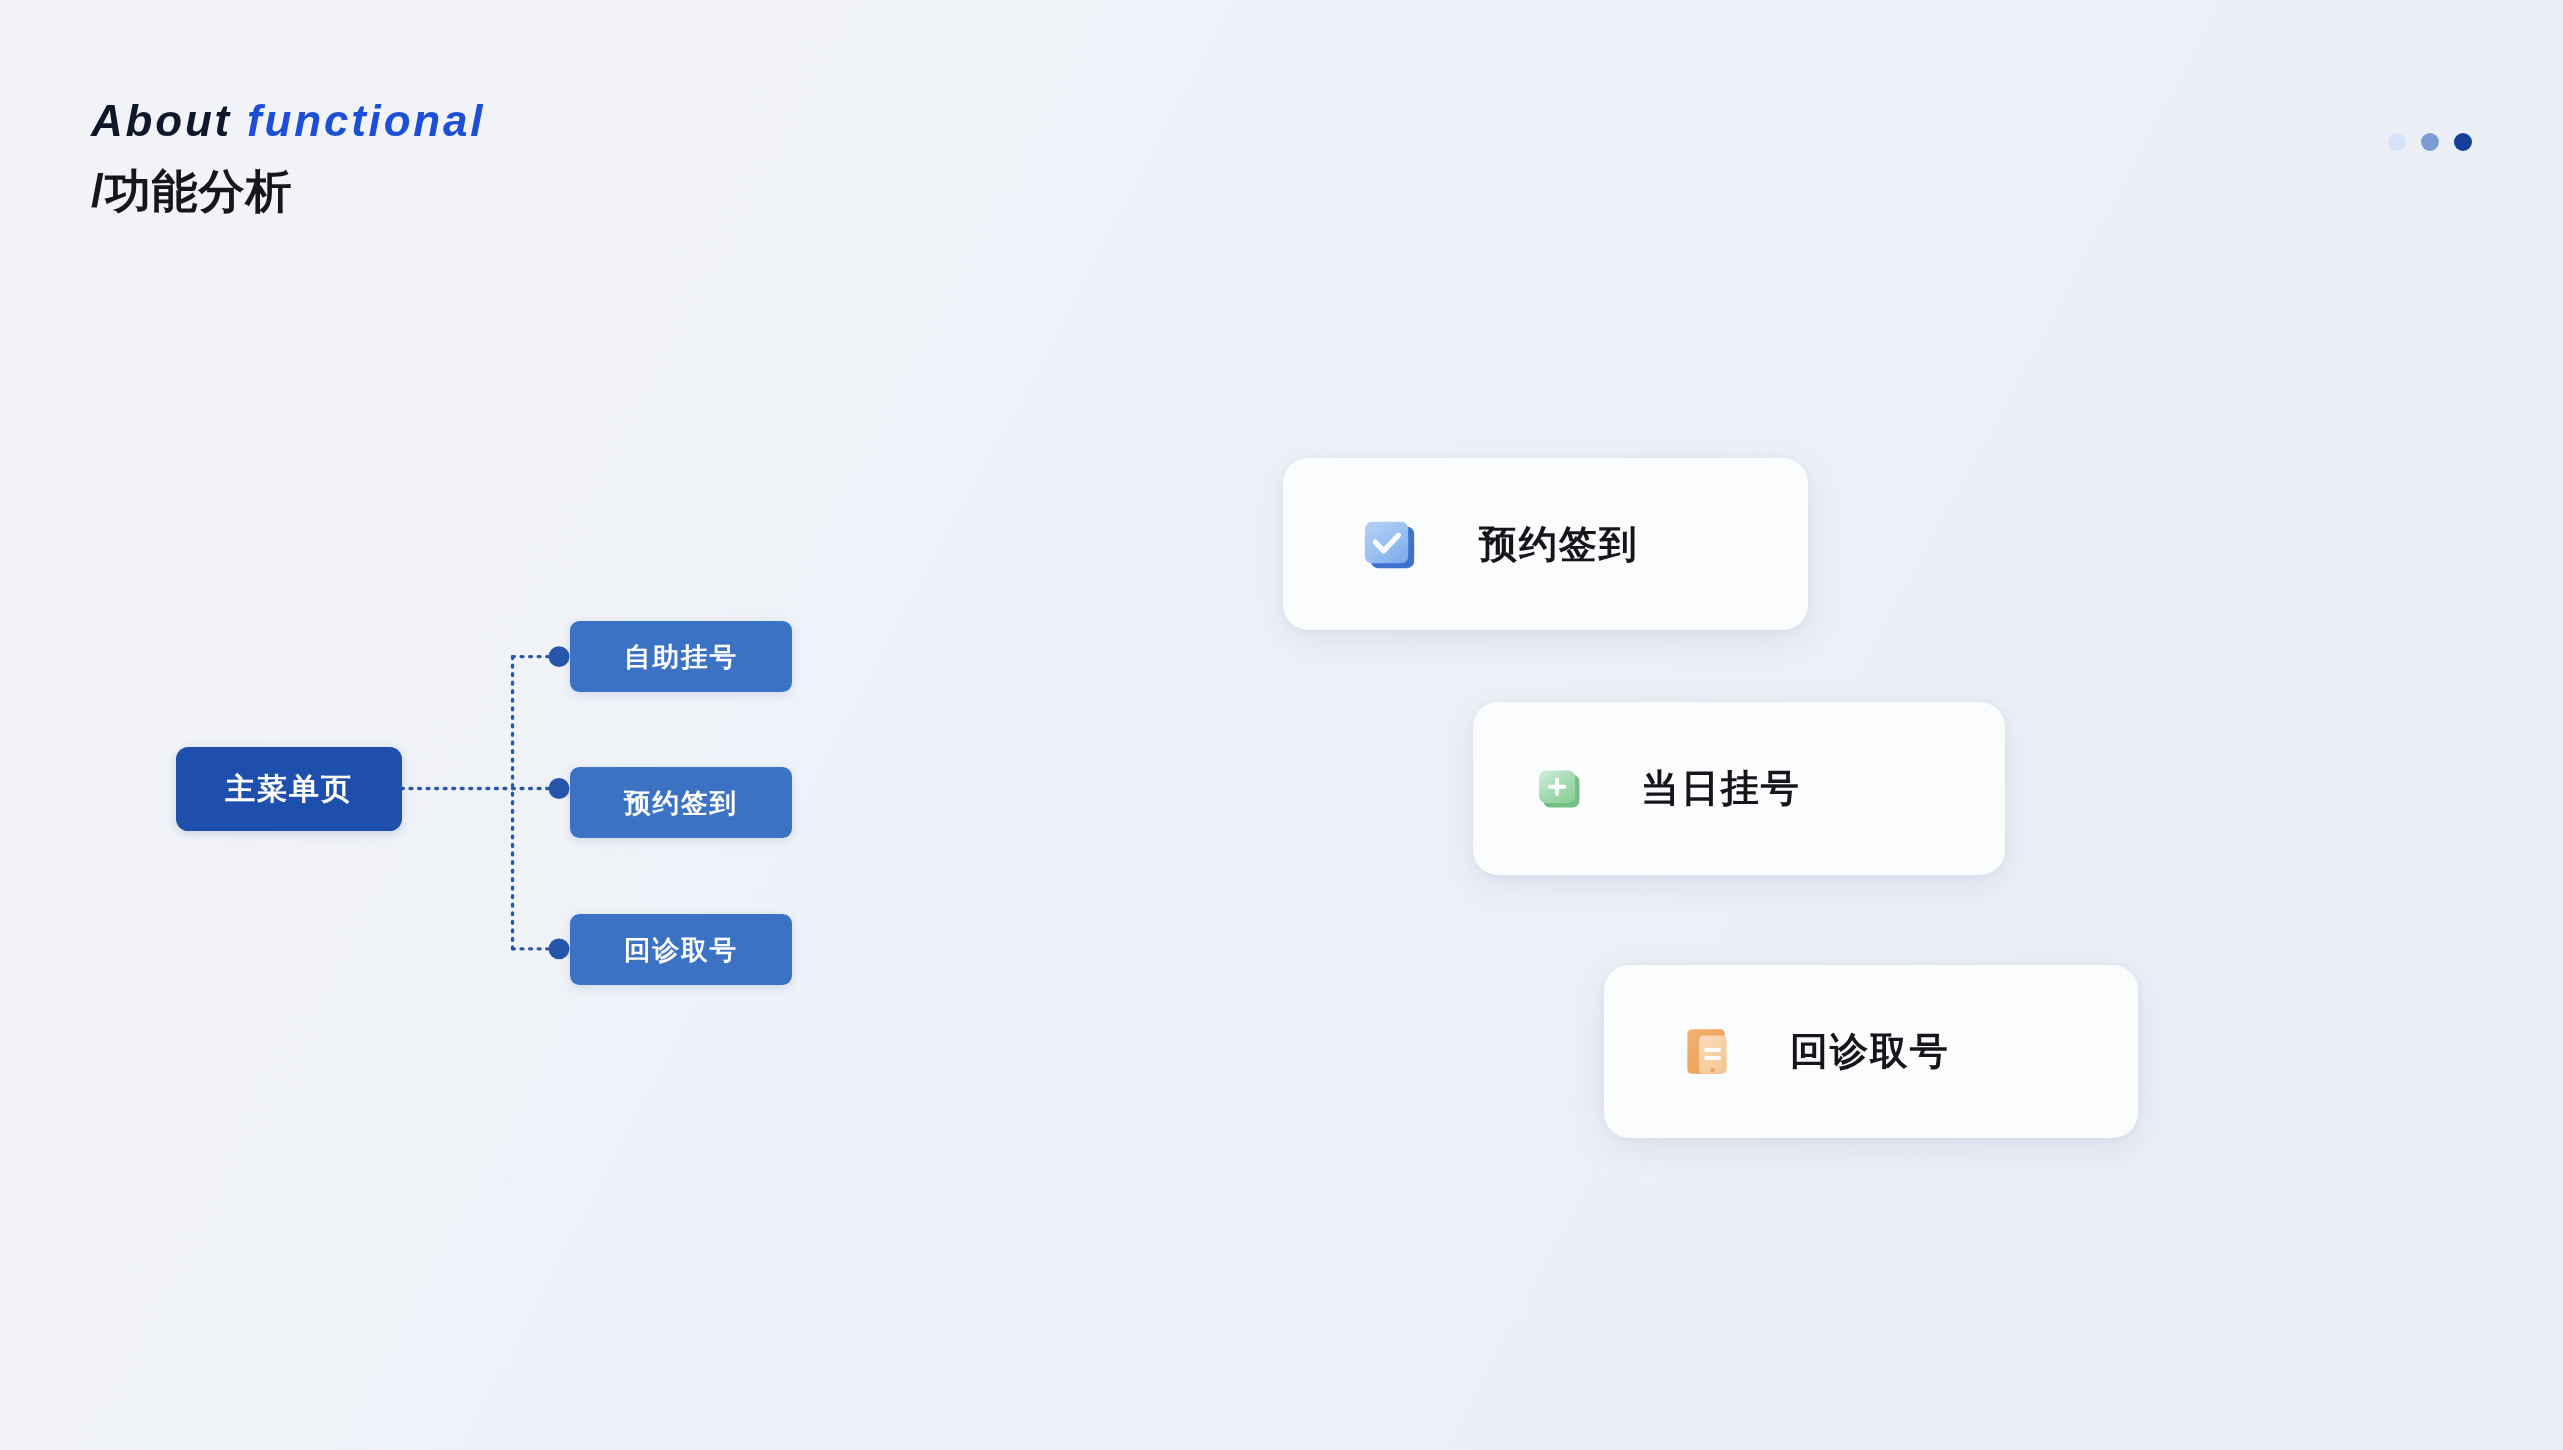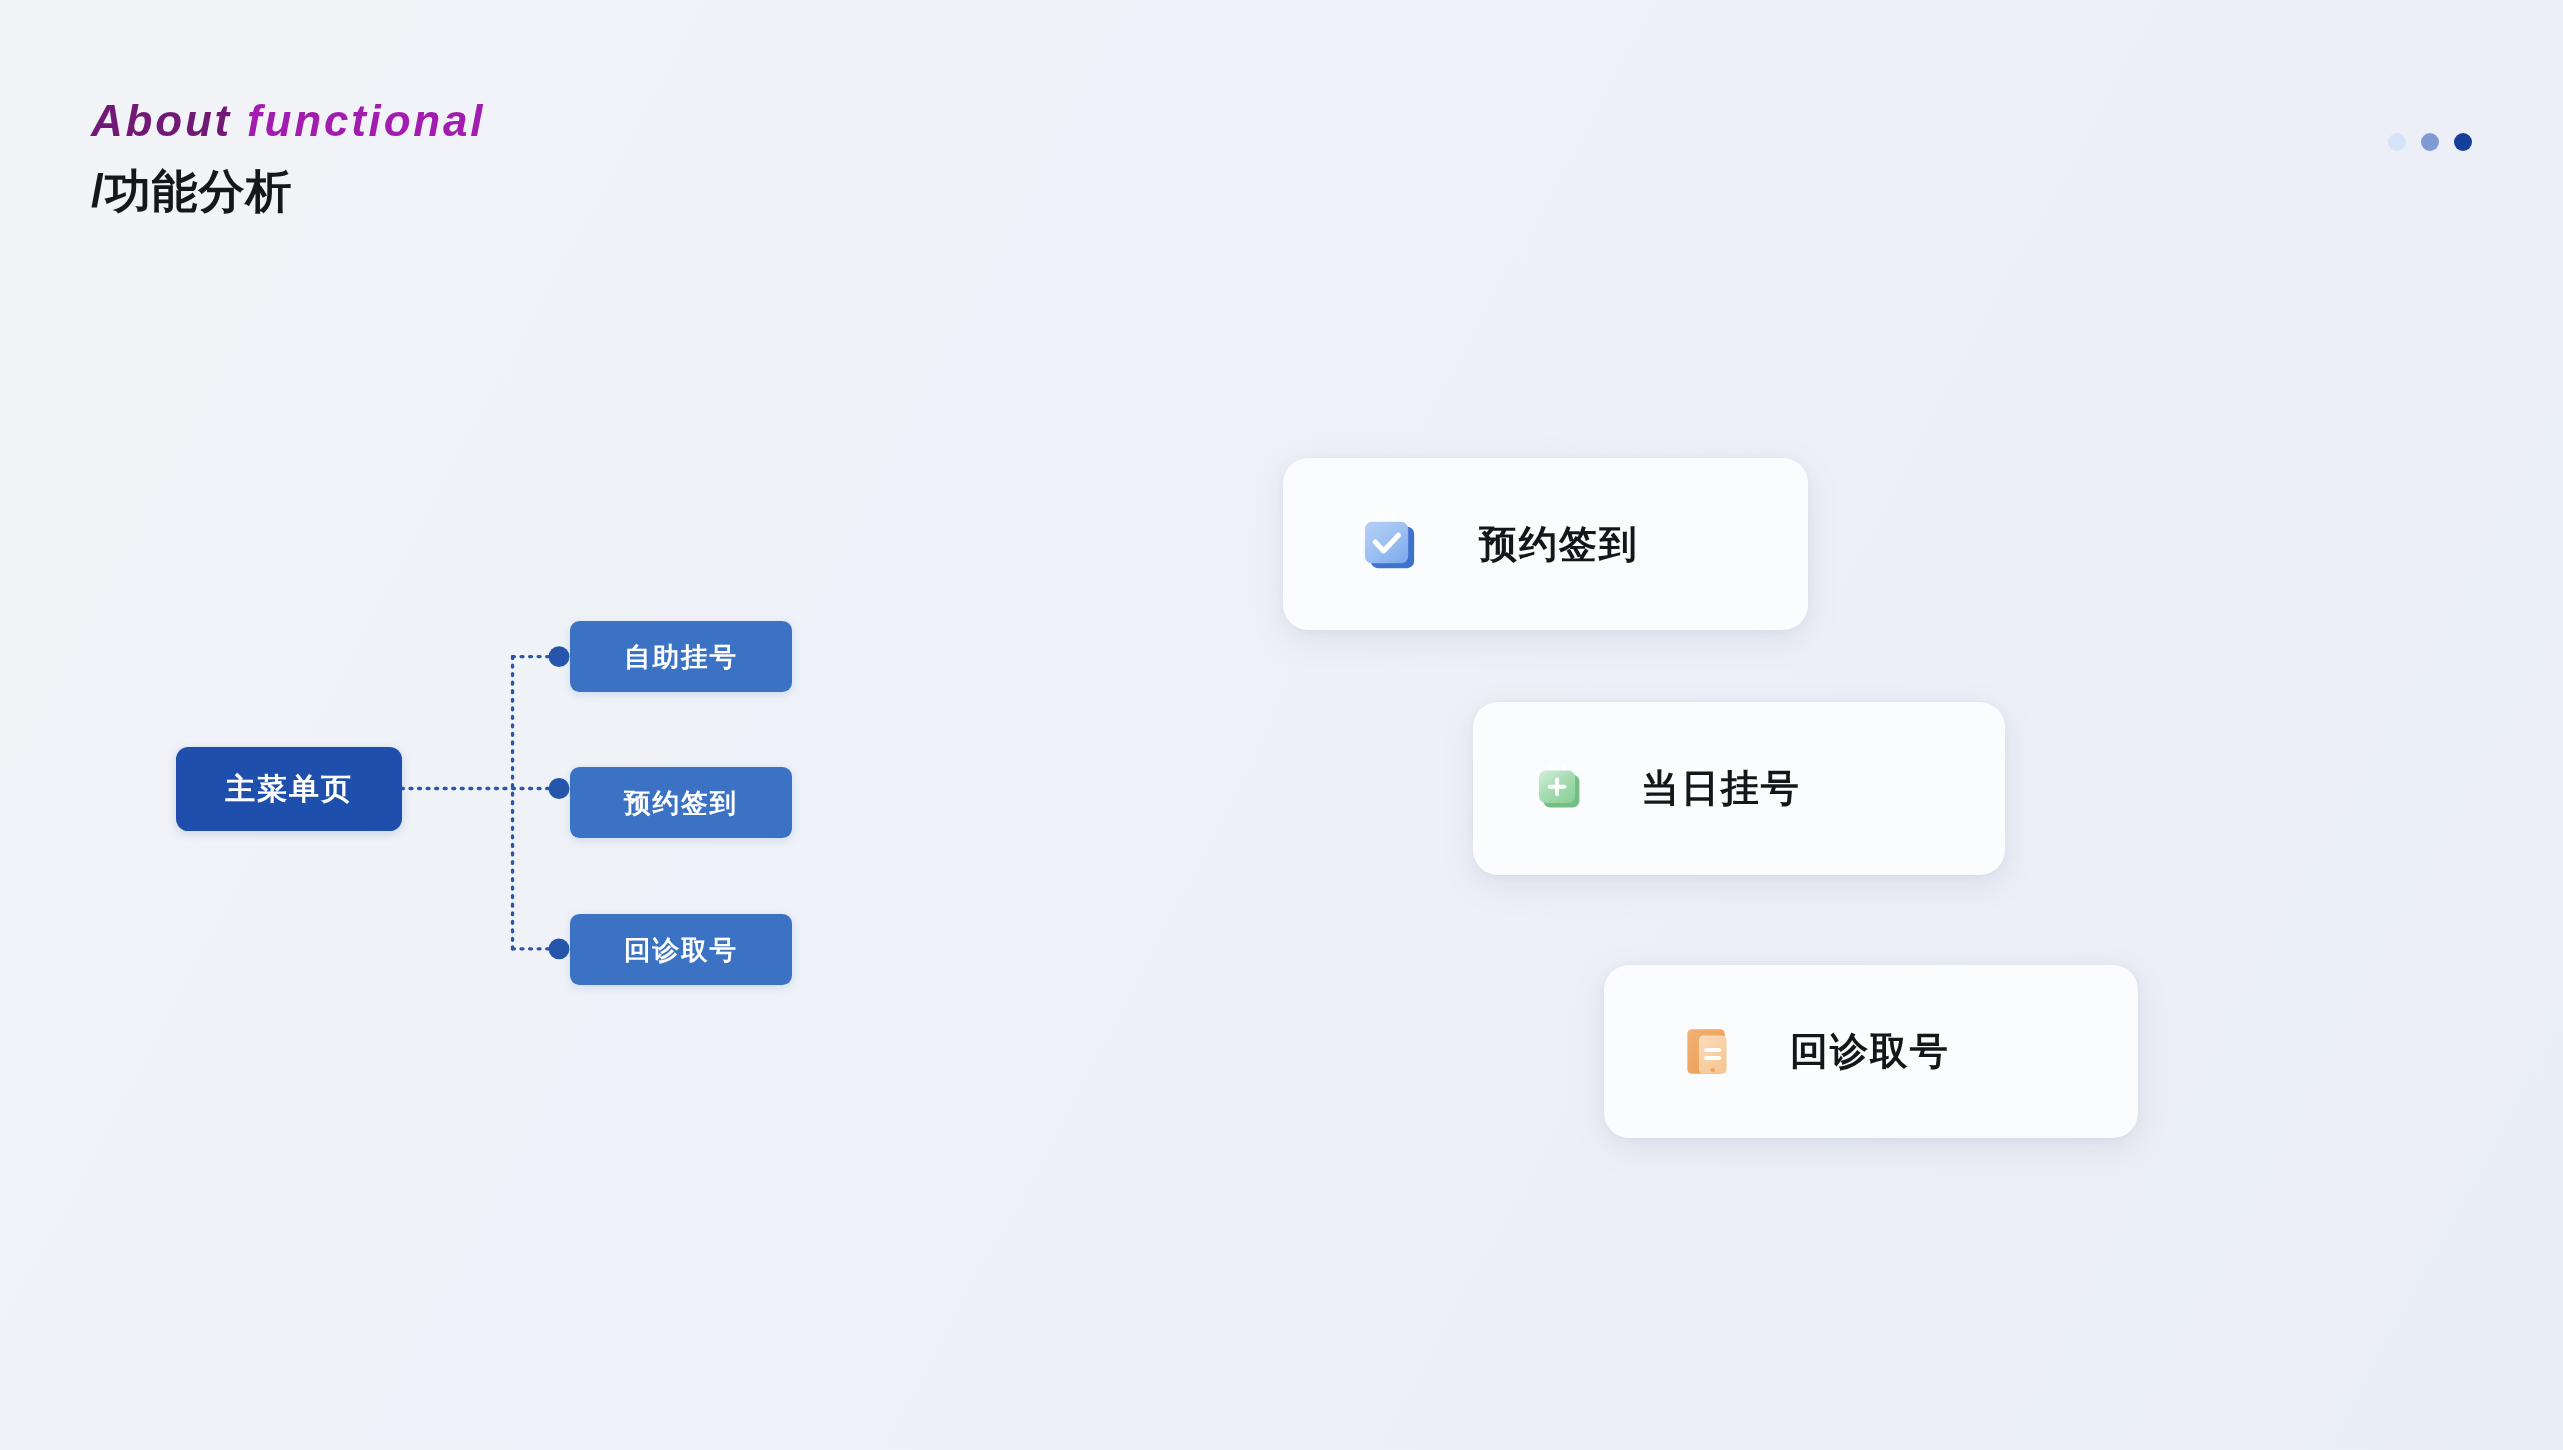--- a/index.html
+++ b/index.html
@@ -28,22 +28,22 @@
     top: 95px;
   }
   .title-en {
     font-size: 44px;
     font-weight: 700;
     font-style: italic;
     letter-spacing: 2.8px;
     line-height: 1.18;
     white-space: nowrap;
   }
-  .title-en .seg-blue { color: #701a75; }
-  .title-en .seg-dark { color: #a21caf; }
+  .title-en .seg-blue { color: #0f172a; }
+  .title-en .seg-dark { color: #1d4ed8; }
   .title-cn {
     margin-top: 14px;
     font-size: 46px;
     font-weight: 700;
     color: #15171b;
     letter-spacing: 0.9px;
     white-space: nowrap;
   }
 
   

